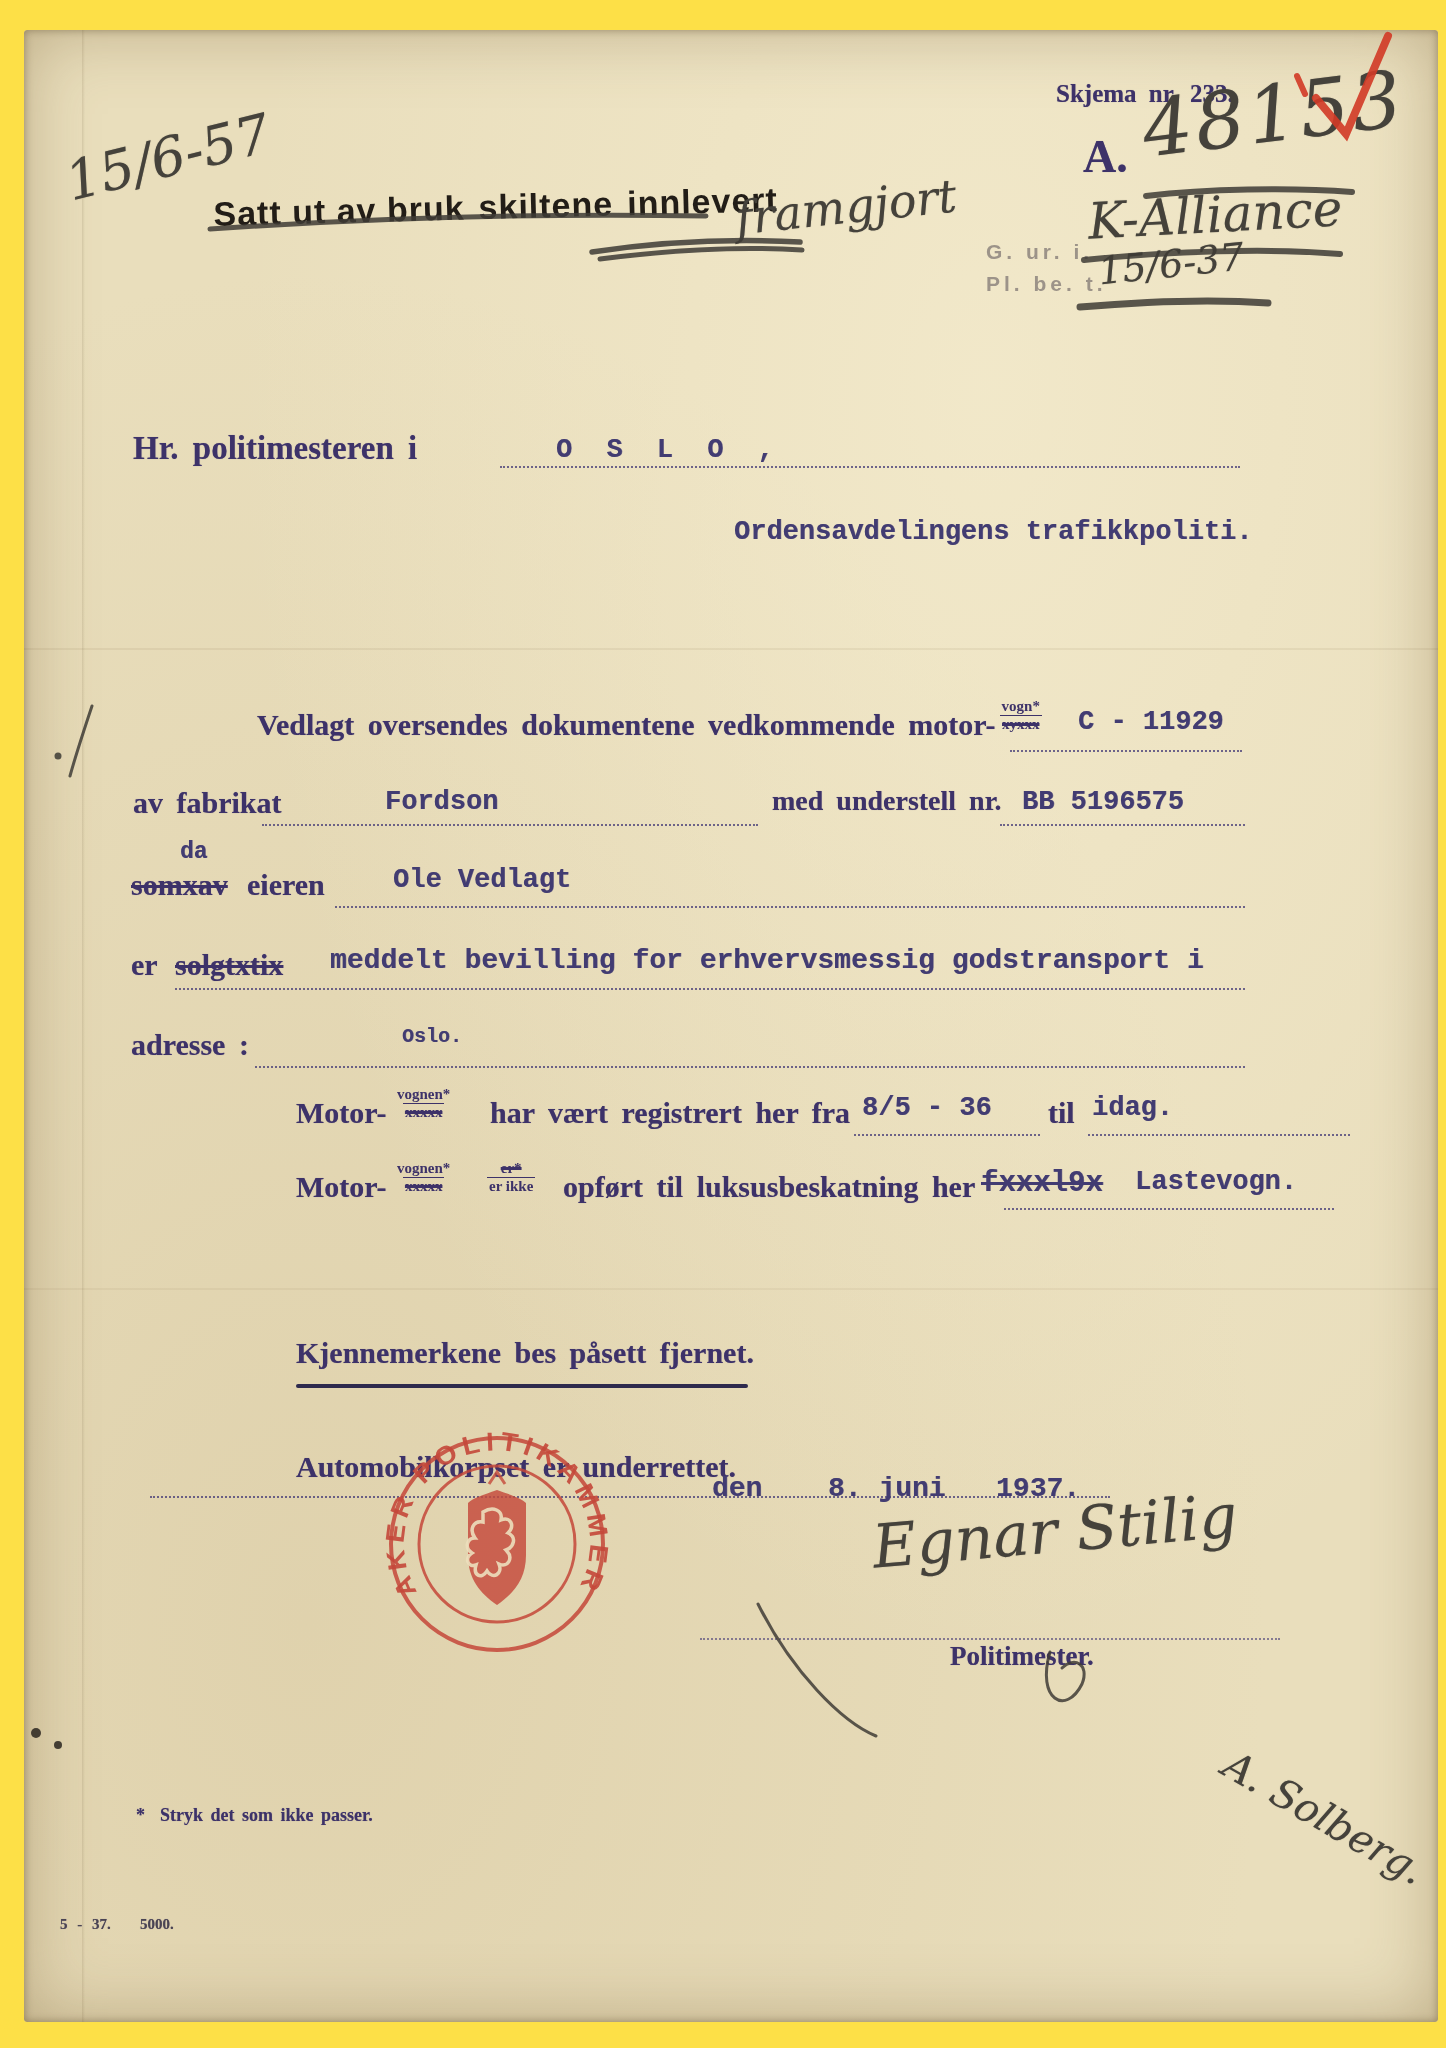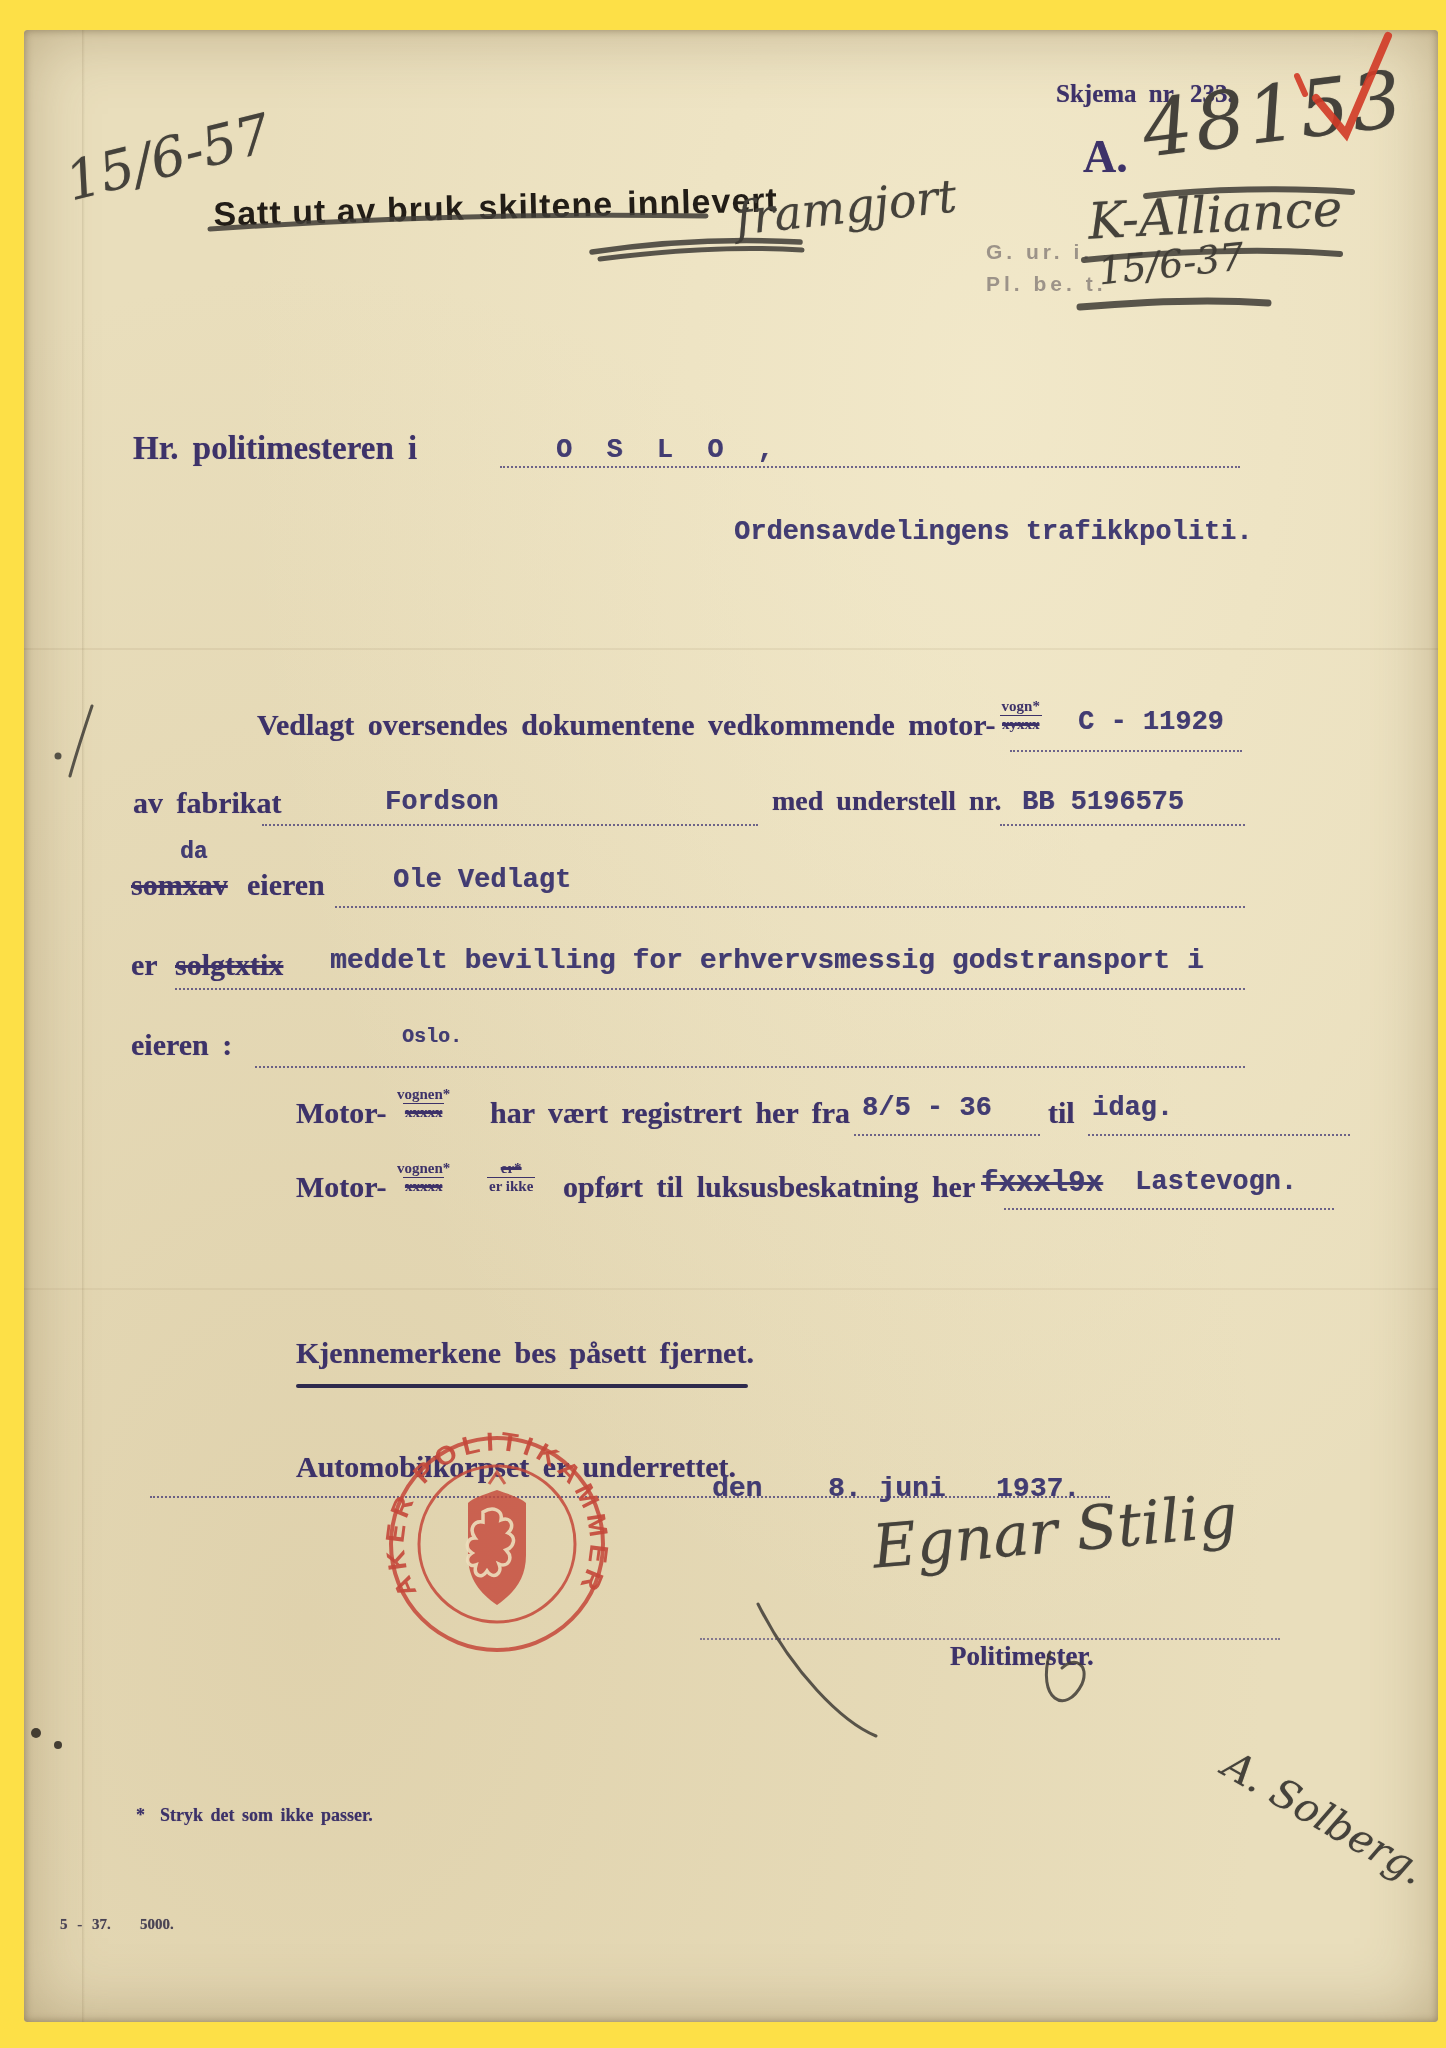--- a/index.html
+++ b/index.html
@@ -84,21 +84,21 @@
   <div class="t print struck" style="left:131px;top:868px;font-size:30px;">somxav</div>
   <div class="t print" style="left:247px;top:868px;font-size:30px;">eieren</div>
   <div class="dots" style="left:335px;top:906px;width:910px;"></div>
   <div class="t type" style="left:393px;top:866px;font-size:27px;">Ole Vedlagt</div>
 
   <div class="t print" style="left:131px;top:948px;font-size:30px;">er</div>
   <div class="t print struck" style="left:175px;top:948px;font-size:30px;">solgtxtix</div>
   <div class="t type" style="left:330px;top:946px;font-size:28px;">meddelt bevilling for erhvervsmessig godstransport i</div>
   <div class="dots" style="left:175px;top:988px;width:1070px;"></div>
 
-  <div class="t print" style="left:131px;top:1028px;font-size:30px;">eieren :</div>
+  <div class="t print" style="left:131px;top:1028px;font-size:30px;">adresse :</div>
   <div class="dots" style="left:255px;top:1066px;width:990px;"></div>
   <div class="t type" style="left:402px;top:1026px;font-size:20px;">Oslo.</div>
 
   <div class="t print" style="left:296px;top:1096px;font-size:30px;">Motor-</div>
   <div class="alt" style="left:397px;top:1086px;">
     <span>vognen*</span>
     <span class="bottom struck">xxxxx</span>
   </div>
   <div class="t print" style="left:490px;top:1096px;font-size:30px;">har vært registrert her fra</div>
   <div class="t type" style="left:862px;top:1094px;font-size:27px;">8/5 - 36</div>

